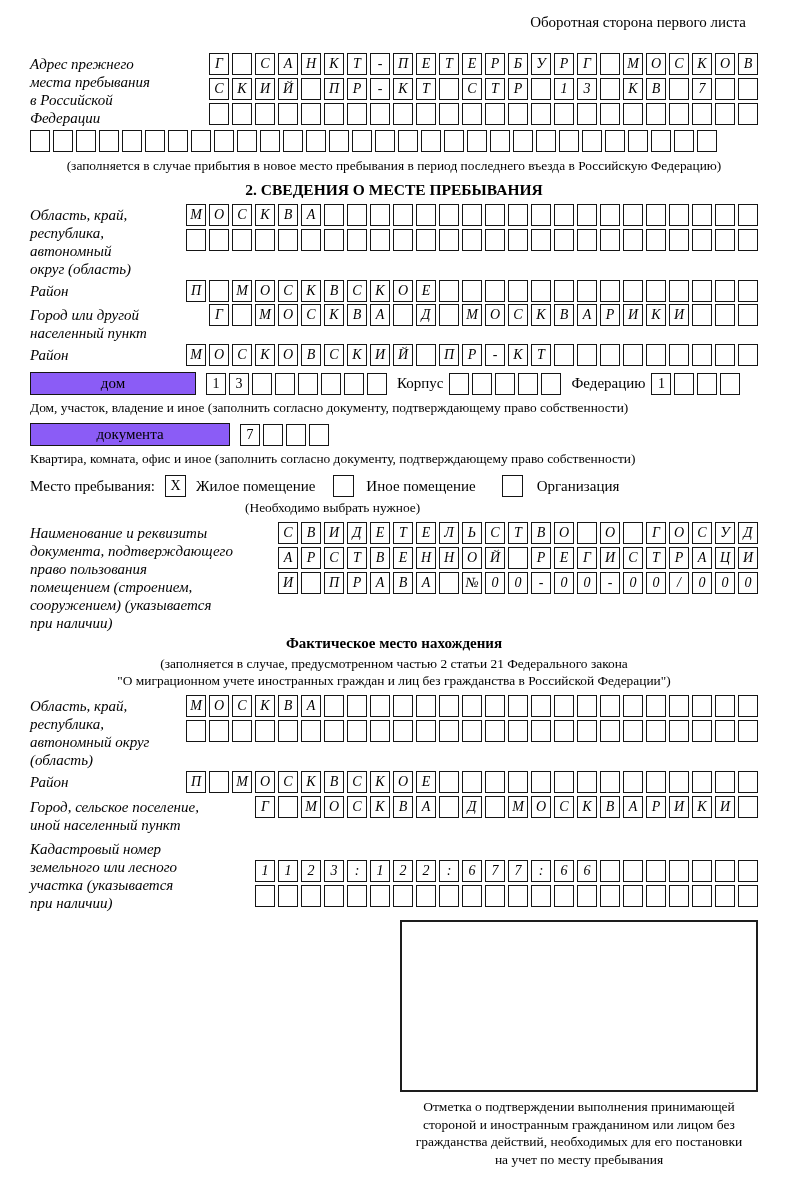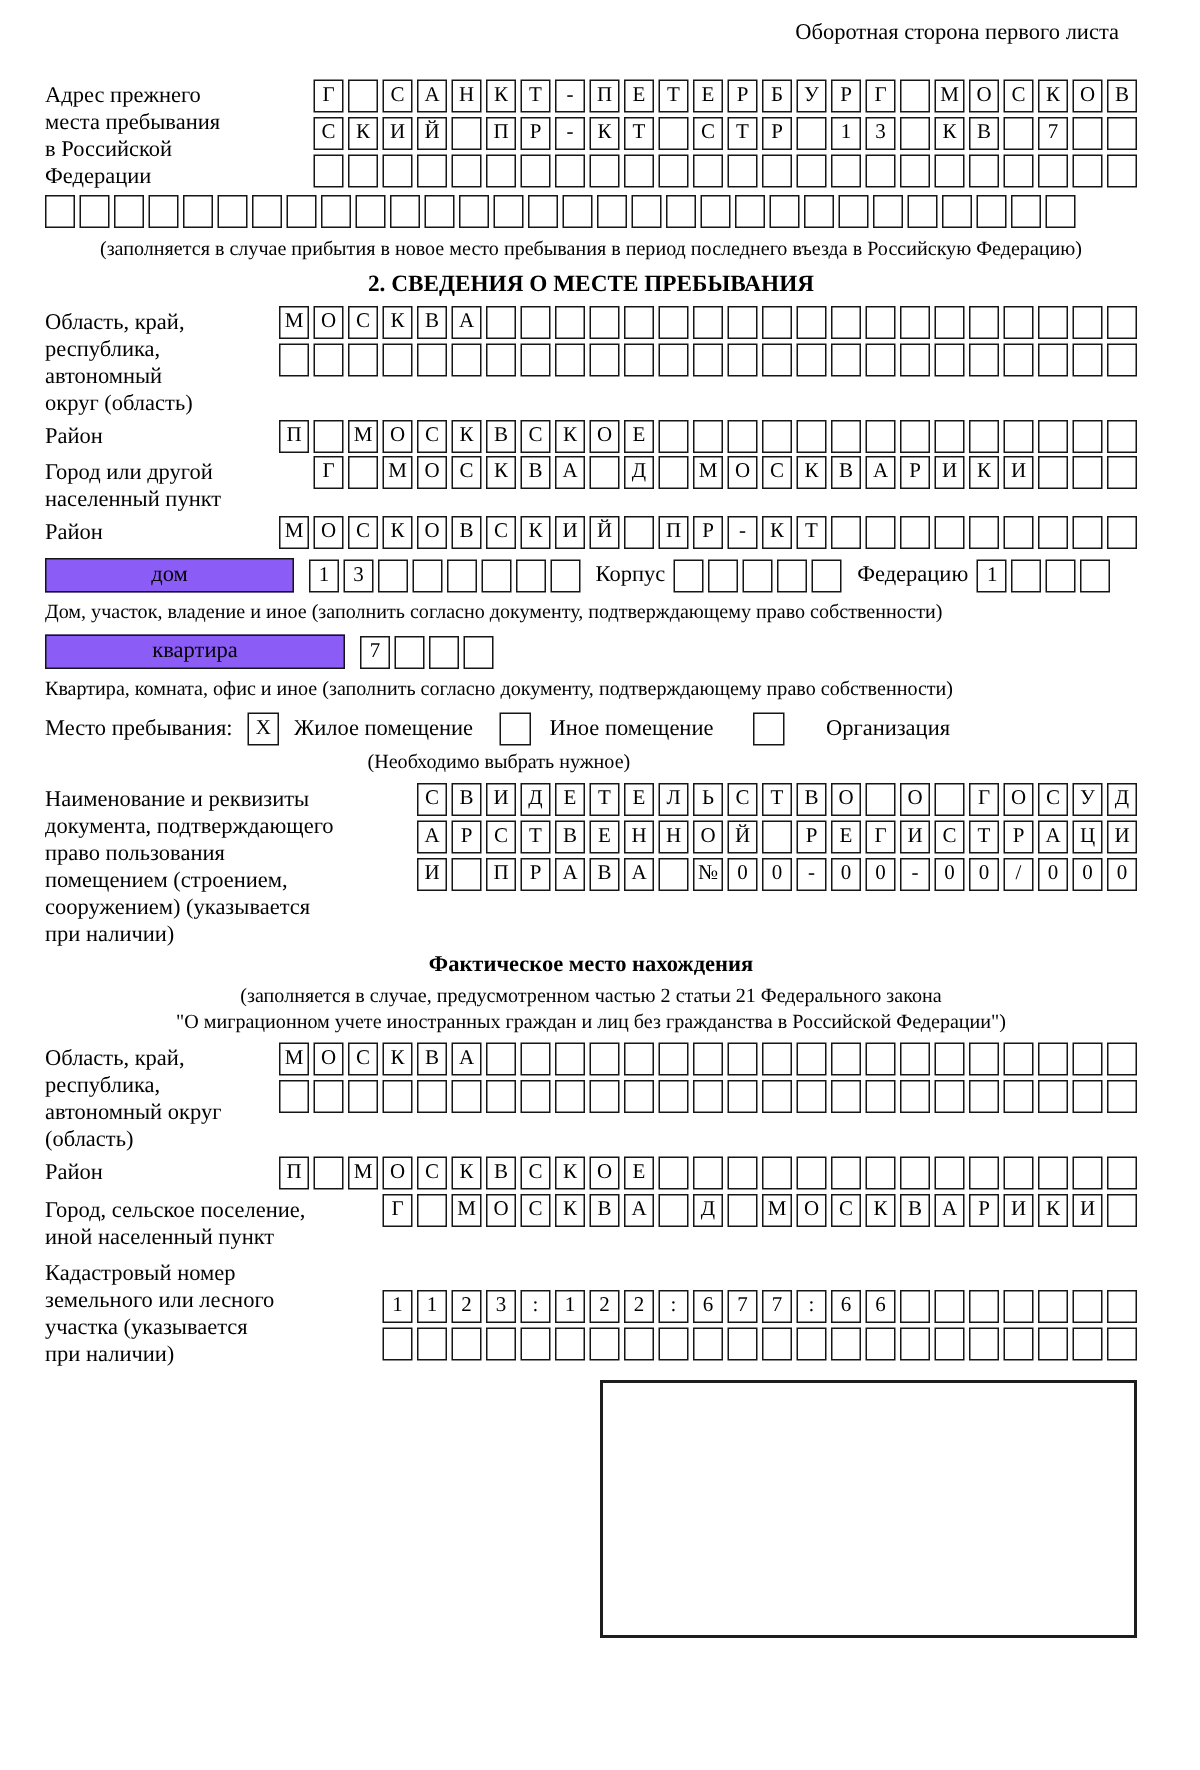--- a/index.html
+++ b/index.html
@@ -2,21 +2,21 @@
 <html lang="ru"><head>
 <meta charset="utf-8">
 <style>
   html,body{margin:0;padding:0;background:#fff;color:#000;}
   body{width:800px;font-family:"Liberation Serif","DejaVu Serif",serif;}
   .page{width:800px;min-height:1180px;box-sizing:border-box;padding:14px 42px 8px 30px;position:relative;}
 
   .header-note{text-align:right;font-size:15px;margin-right:12px;margin-bottom:22px;}
 
   
-  .frow{display:flex;align-items:flex-start;}
+  .frow{display:flex;align-items:flex-start;font-style:italic;}
   .flabel{flex:1 1 auto;font-size:15px;line-height:18px;white-space:pre-line;padding-top:2px;}
   .fgrids{margin-left:auto;display:flex;flex-direction:column;gap:3px;flex:0 0 auto;}
 
   .cells{display:flex;gap:3px;}
   .cell{width:18px;height:20px;border:1.6px solid #151515;display:flex;align-items:center;justify-content:center;
         font-size:14px;line-height:1;flex:0 0 auto;background:#fff;}
 
   .note{font-size:13.4px;line-height:17px;}
   .center{text-align:center;}
   .sec-title{font-weight:bold;text-align:center;font-size:15.5px;margin:7px 0 5px 0;}
@@ -365,39 +365,39 @@
         <span class="cell">1</span>
         <span class="cell"></span>
         <span class="cell"></span>
         <span class="cell"></span>
       </div>
   </div>
   <div class="note mt4">Дом, участок, владение и иное (заполнить согласно документу, подтверждающему право собственности)</div>
 
   <div class="inline-row mt7">
     <div class="named-box apt-box">
-      <span>квартира</span>
+      <span>документа</span>
     </div>
     <div class="cells" style="margin-left:10px;">
         <span class="cell">7</span>
         <span class="cell"></span>
         <span class="cell"></span>
         <span class="cell"></span>
       </div>
   </div>
   <div class="note mt4">Квартира, комната, офис и иное (заполнить согласно документу, подтверждающему право собственности)</div>
 
   <div class="stay-row mt8">
     <span>Место пребывания:</span>
     <span class="cbox" style="margin-left:10px;">X</span>
     <span class="opt" style="margin-left:10px;">Жилое помещение</span>
     <span class="cbox" style="margin-left:18px;"></span>
     <span class="opt" style="margin-left:12px;">Иное помещение</span>
     <span class="cbox" style="margin-left:26px;"></span>
-    <span class="opt" style="margin-left:28px;">Организация</span>
+    <span class="opt" style="margin-left:14px;">Организация</span>
   </div>
   <div class="note mt2" style="margin-left:215px;">(Необходимо выбрать нужное)</div>
 
   <div class="frow mt6">
     <div class="flabel">Наименование и реквизиты
 документа, подтверждающего
 право пользования
 помещением (строением,
 сооружением) (указывается
 при наличии)</div>
@@ -657,15 +657,19 @@
           <span class="cell"></span>
           <span class="cell"></span>
           <span class="cell"></span>
           <span class="cell"></span>
         </div>
     </div>
   </div>
 
   <div class="stamp-wrap">
     <div class="stamp-box"></div>
+    <div class="stamp-caption">Отметка о подтверждении выполнения принимающей
+стороной и иностранным гражданином или лицом без
+гражданства действий, необходимых для его постановки
+на учет по месту пребывания</div>
   </div>
 
 </div>
 
 </body></html>

